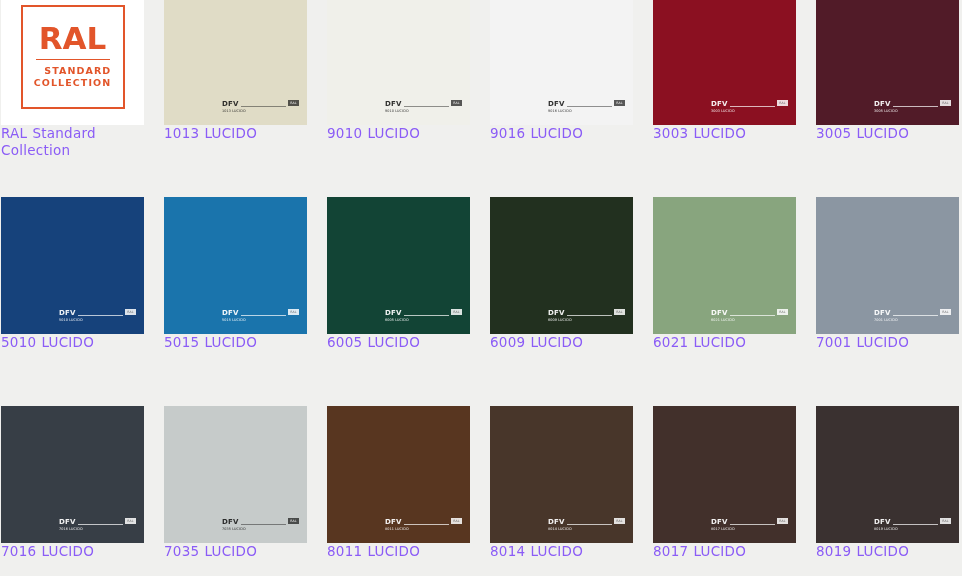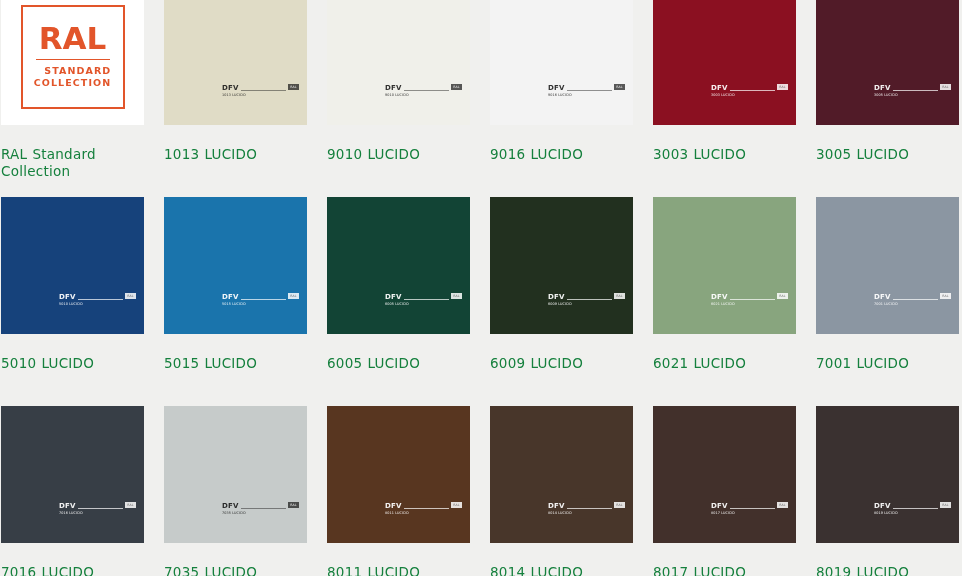--- a/index.html
+++ b/index.html
@@ -84,21 +84,21 @@
     line-height: 1.28;
     letter-spacing: 1.1px;
     color: #e2552a;
     text-align: right;
   }
 
   
   .sticker {
     position: absolute;
     right: 8px;
-    bottom: 24px;
+    bottom: 8px;
     width: 77px;
     height: 17px;
   }
   .sticker .brand {
     position: absolute;
     left: 0;
     top: 0;
     font-family: "DejaVu Sans", sans-serif;
     font-weight: 700;
     font-size: 7px;
@@ -141,26 +141,26 @@
   .ink-light .rule { background: rgba(255,255,255,0.70); }
   .ink-light .badge { background: rgba(255,255,255,0.85); color: rgba(0,0,0,0.55); }
 
   .ink-dark .brand,
   .ink-dark .code { color: rgba(20,20,20,0.88); }
   .ink-dark .rule { background: rgba(20,20,20,0.45); }
   .ink-dark .badge { background: rgba(20,20,20,0.70); color: rgba(255,255,255,0.9); }
 
   
   .caption {
-    padding-top: 21px;
+    padding-top: 0;
     font-family: "DejaVu Sans", sans-serif;
     font-size: 13.5px;
     line-height: 16.5px;
     letter-spacing: 0.25px;
-    color: #15803d;
+    color: #8b5cf6;
     word-spacing: 0.5px;
   }
 </style>
 </head>
 <body style="background: rgb(240, 240, 238);">
 
 <div id="grid">
     <div class="cell">
       <div class="swatch logo-tile">
         <div class="ral-logo">

